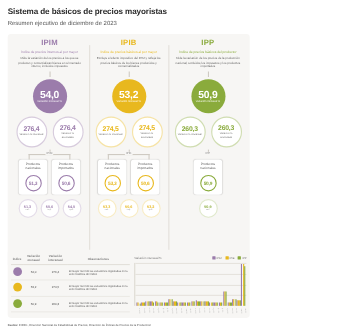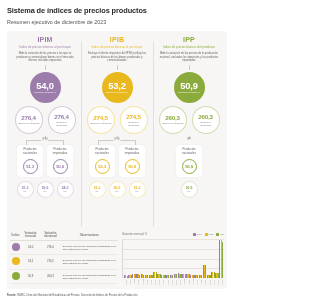--- a/index.html
+++ b/index.html
@@ -111,21 +111,21 @@
   .footer{
     position:absolute;left:7px;bottom:3px;font-size:2.6px;color:#555;font-weight:bold;
   }
   .footer span.norm{font-weight:normal;}
 </style>
 </head>
 <body>
 
 <div class="page">
 
-  <div class="title">Sistema de índices de precios productos</div>
+  <div class="title">Sistema de básicos de precios mayoristas</div>
   <div class="subtitle">Resumen ejecutivo de diciembre de 2023</div>
 
   <div class="panel">
 
     <div class="col">
       <div class="col-title" style="color: rgb(155, 124, 171);">IPIM</div>
       <div class="col-sub" style="color: rgb(155, 124, 171);">Índice de precios internos al por mayor</div>
       <div class="col-desc">Mide la variación de los precios a los que se producen y comercializan bienes en el mercado interno, incluidos impuestos</div>
       <div class="stem"></div>
       <div class="bigcircle" style="background: rgb(155, 124, 171);">

